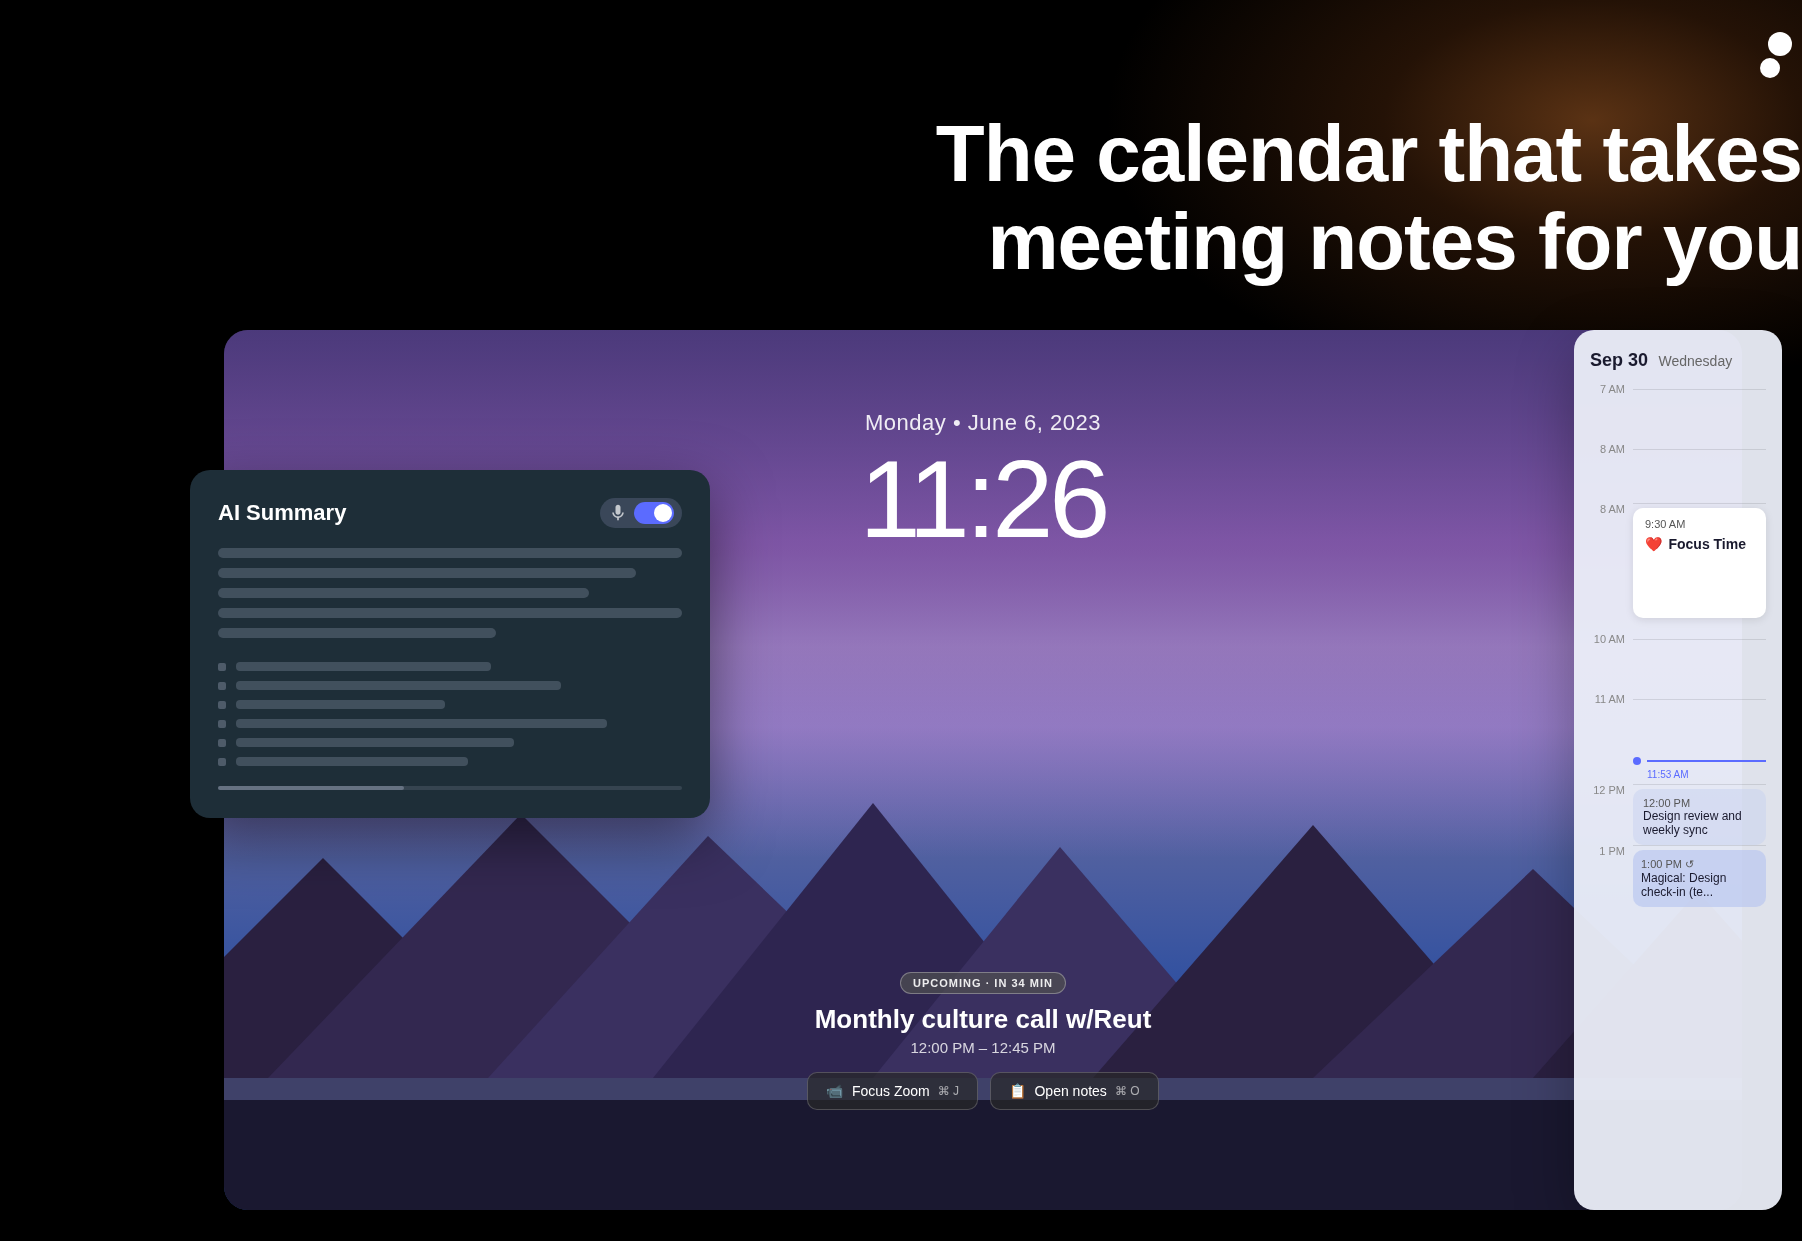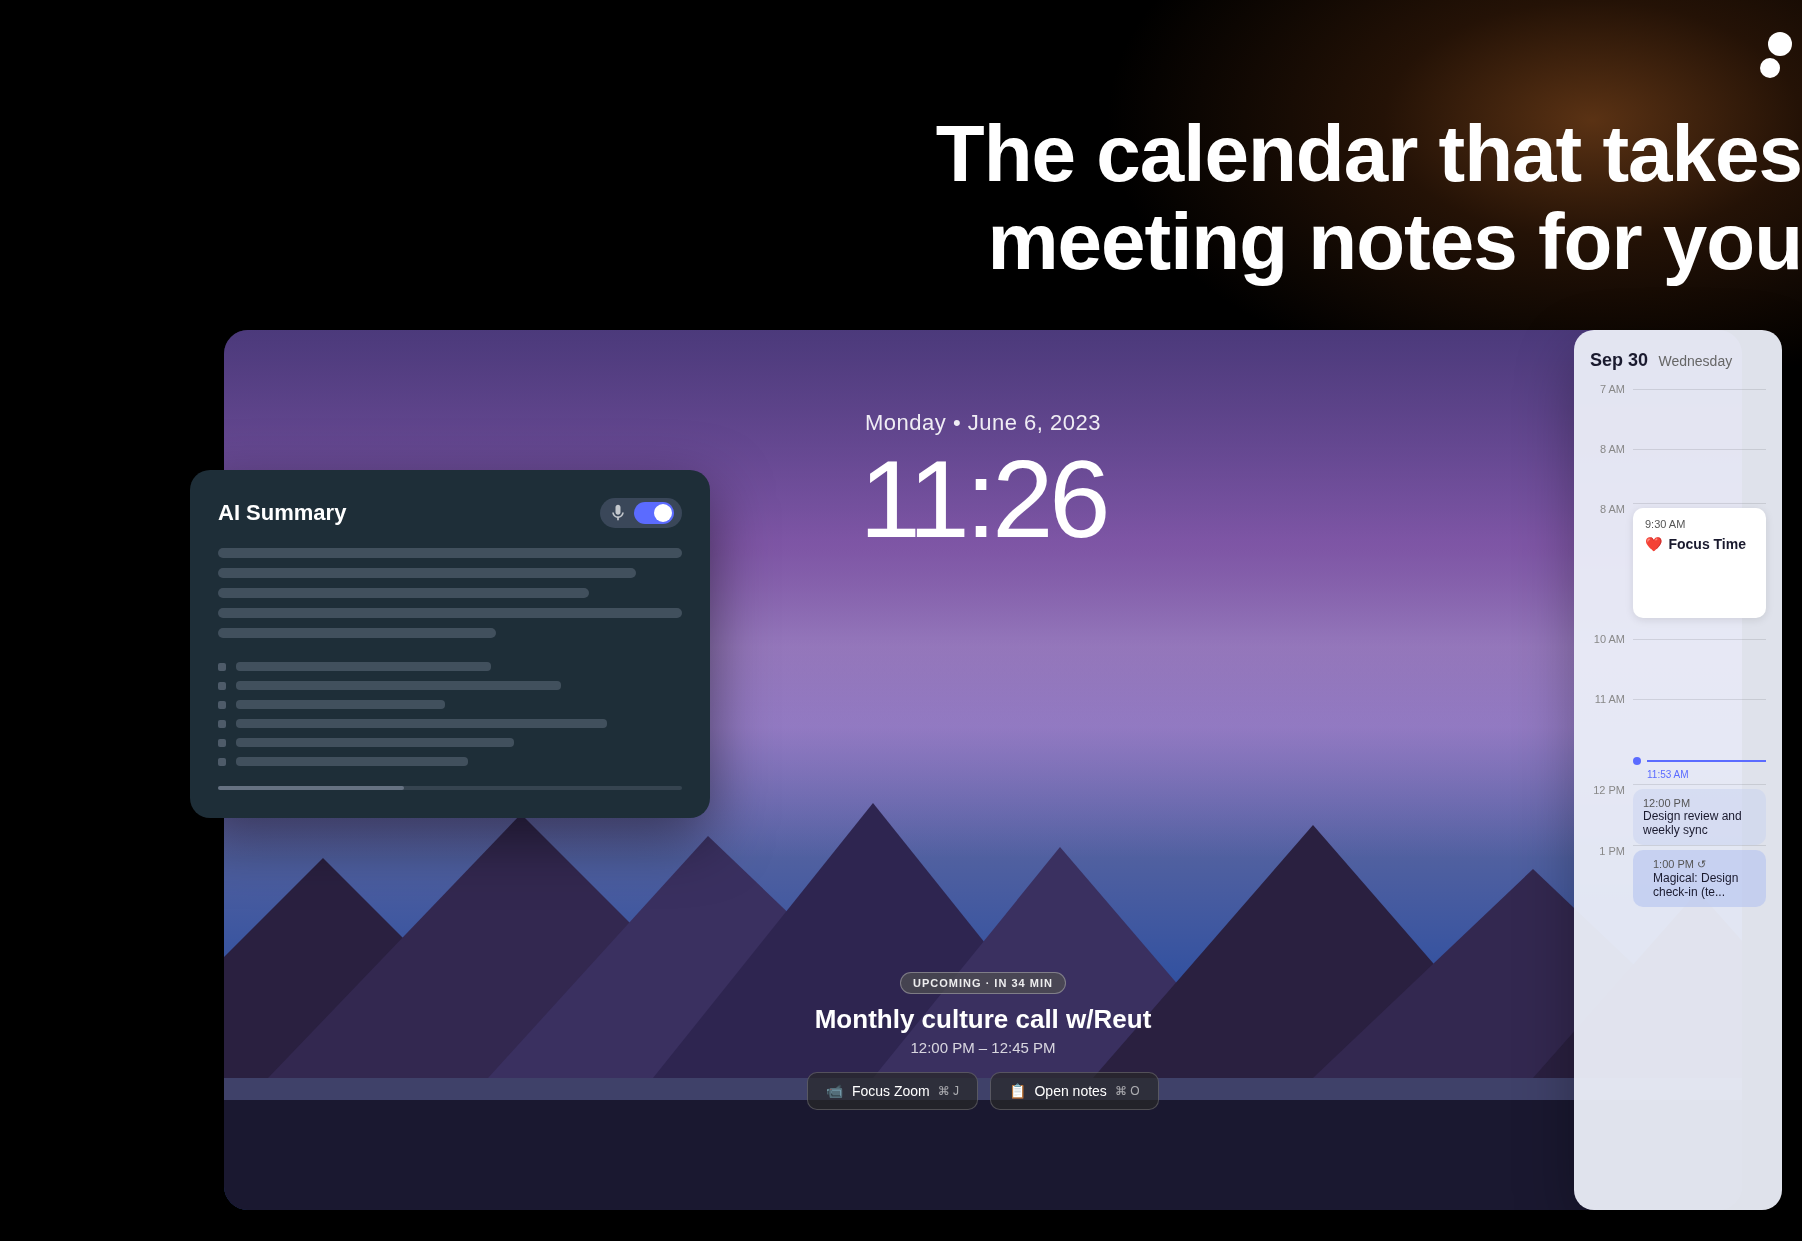--- a/index.html
+++ b/index.html
@@ -408,21 +408,21 @@
     .design-event-title {
       font-size: 12px;
       font-weight: 500;
       color: #1a1a2e;
     }
 
     
     .magical-event {
       background: rgba(180,195,240,0.6);
       border-radius: 10px;
-      padding: 8px 20px;
+      padding: 8px 8px;
       margin-top: 4px;
     }
 
     .time-dot {
       width: 8px;
       height: 8px;
       background: #5b6bff;
       border-radius: 50%;
       flex-shrink: 0;
     }

